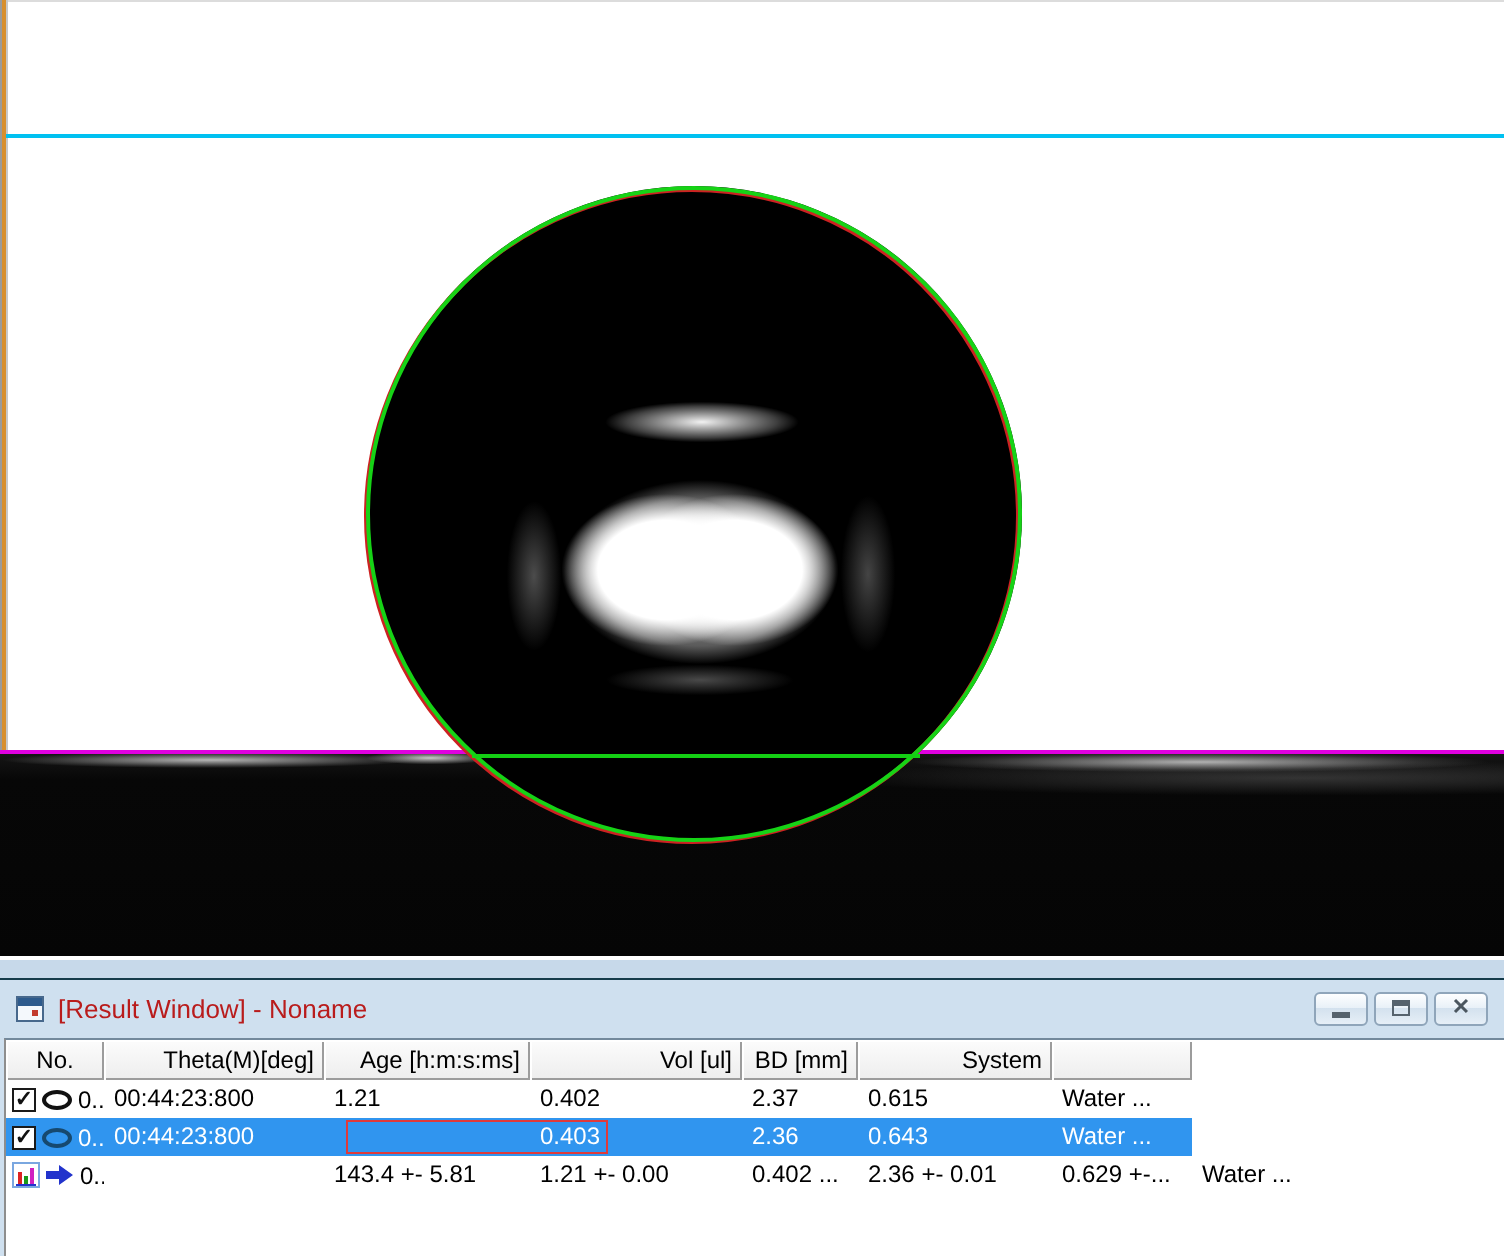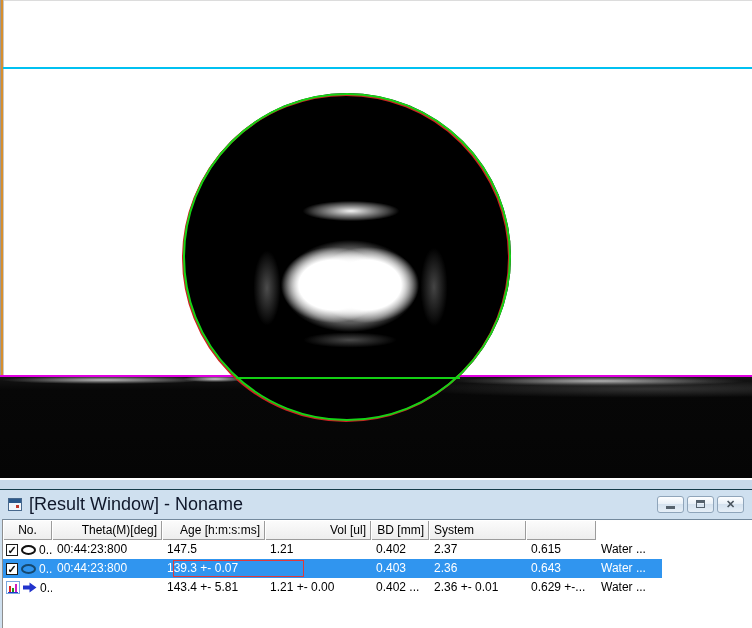--- a/index.html
+++ b/index.html
@@ -42,36 +42,36 @@
   #gap-band { position:absolute; left:0; top:478px; width:752px; height:11px;
     background:linear-gradient(to bottom,#ffffff 0,#ffffff 2px,#c7d9ea 2px); }
 
   
   #result-window { position:absolute; left:0; top:489px; width:752px; height:139px;
     background:#cfe0ef; border-top:1px solid #143b4a; }
   #titlebar { position:relative; height:28px; display:flex; align-items:center; padding:0 6px 0 8px; }
   .win-icon { width:14px; height:13px; background:#f4f8fc; border:1px solid #47688c; position:relative; flex:0 0 auto; }
   .win-icon::before { content:""; position:absolute; left:0; top:0; right:0; height:4px; background:#2d5a8c; }
   .win-icon::after { content:""; position:absolute; right:2px; bottom:2px; width:3px; height:3px; background:#c23b2e; }
-  .title-text { margin-left:7px; font-size:18px; color:#0f172a; white-space:nowrap; }
+  .title-text { margin-left:7px; font-size:13px; color:#b91c1c; white-space:nowrap; }
   .btn-group { margin-left:auto; display:flex; gap:3px; padding-right:2px; }
   .winbtn { width:27px; height:17px; border:1px solid #8fa5ba; border-radius:3px;
     background:linear-gradient(#fdfeff,#e9f1f8 45%,#d3e1ee 46%,#e6eff7);
     display:flex; align-items:center; justify-content:center; cursor:default; }
   .glyph-min { width:9px; height:3px; background:#55626d; margin-top:7px; }
   .glyph-restore { width:9px; height:8px; border:1px solid #55626d; border-top:3px solid #55626d; background:transparent; }
   .glyph-close { font-size:11px; font-weight:bold; color:#4b565f; line-height:1; }
 
   
   #rtable { position:absolute; left:2px; top:29px; width:750px; height:110px; background:#ffffff;
     border-left:1px solid #8e8e8e; border-top:1px solid #73899c; font-size:12px; color:#000; }
   .grid-row { display:grid; grid-template-columns:49px 110px 103px 106px 58px 97px 70px 66px 1fr; }
   .hrow { height:20px; }
   .hcell { background:linear-gradient(#fcfcfc,#ededed); padding:3px 5px 0 5px; white-space:nowrap; overflow:hidden;
-    box-shadow: inset 1px 1px 0 #ffffff, inset -1px 0 0 #9c9c9c, inset 0 -1px 0 #9c9c9c; }
+    box-shadow: inset 1px 1px 0 #ffffff, inset -1px 0 0 #9c9c9c, inset 0 -1px 0 #9c9c9c; text-align: right; }
   .hcell.cnum { text-align:right; }
   .hcell.cctr { text-align:center; }
   .trow { height:19px; position:relative; }
   .c { padding:2px 5px 0 5px; white-space:nowrap; overflow:hidden; }
   .c.r { text-align:left; }
   .c.no { display:flex; align-items:center; gap:3px; padding:0 0 0 3px; }
   .sel .c:not(.filler) { background:#3095ef; color:#fff; }
   .cbx { width:12px; height:12px; background:#fff; border:1px solid #1a1a1a; display:flex;
     align-items:center; justify-content:center; flex:0 0 auto; }
   .cbx span { font-size:11px; font-weight:bold; color:#111; line-height:10px; }
@@ -131,39 +131,37 @@
 
       <div class="grid-row trow">
         <div class="c no">
           <span class="cbx">
               <span>✓</span>
             </span>
           <span class="oval"></span>
           <span>0...</span>
         </div>
         <div class="c r">00:44:23:800</div>
-        <div class="c r">147.5</div>
         <div class="c r">1.21</div>
         <div class="c r">0.402</div>
         <div class="c r">2.37</div>
         <div class="c r">0.615</div>
         <div class="c">Water ...</div>
         <div class="c filler"></div>
       </div>
 
       <div class="grid-row trow sel">
         <div class="c no">
           <span class="cbx">
               <span>✓</span>
             </span>
           <span class="oval"></span>
           <span>0...</span>
         </div>
         <div class="c r">00:44:23:800</div>
-        <div class="c r">139.3 +- 0.07</div>
         <div class="c r"></div>
         <div class="c r">0.403</div>
         <div class="c r">2.36</div>
         <div class="c r">0.643</div>
         <div class="c">Water ...</div>
         <div class="c filler"></div>
         <div class="redbox"></div>
       </div>
 
       <div class="grid-row trow">

